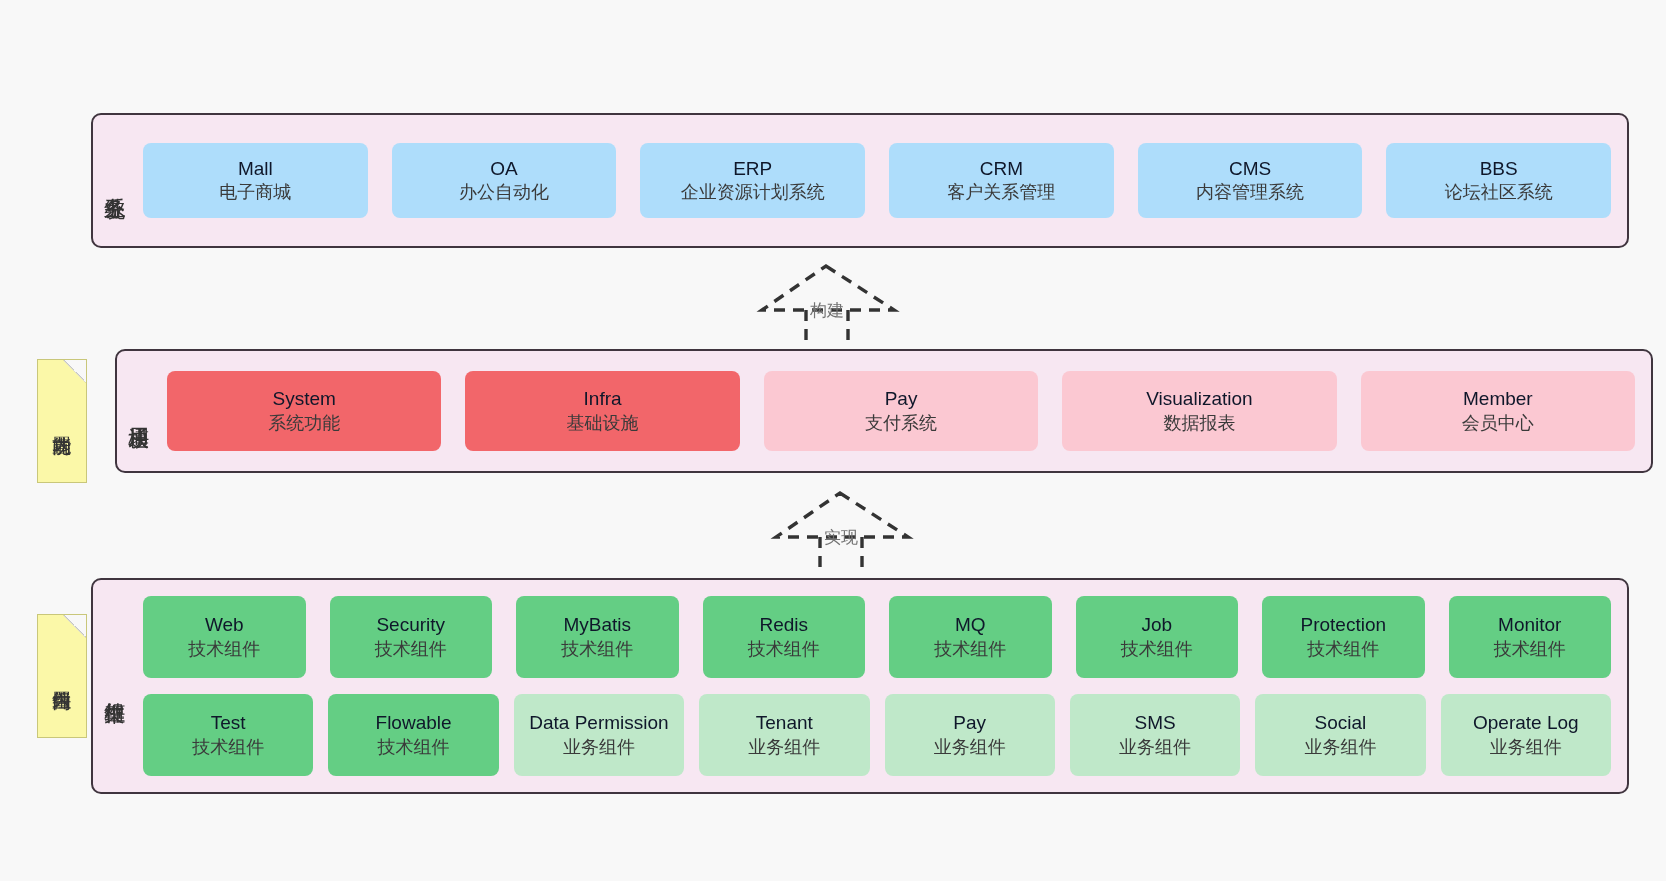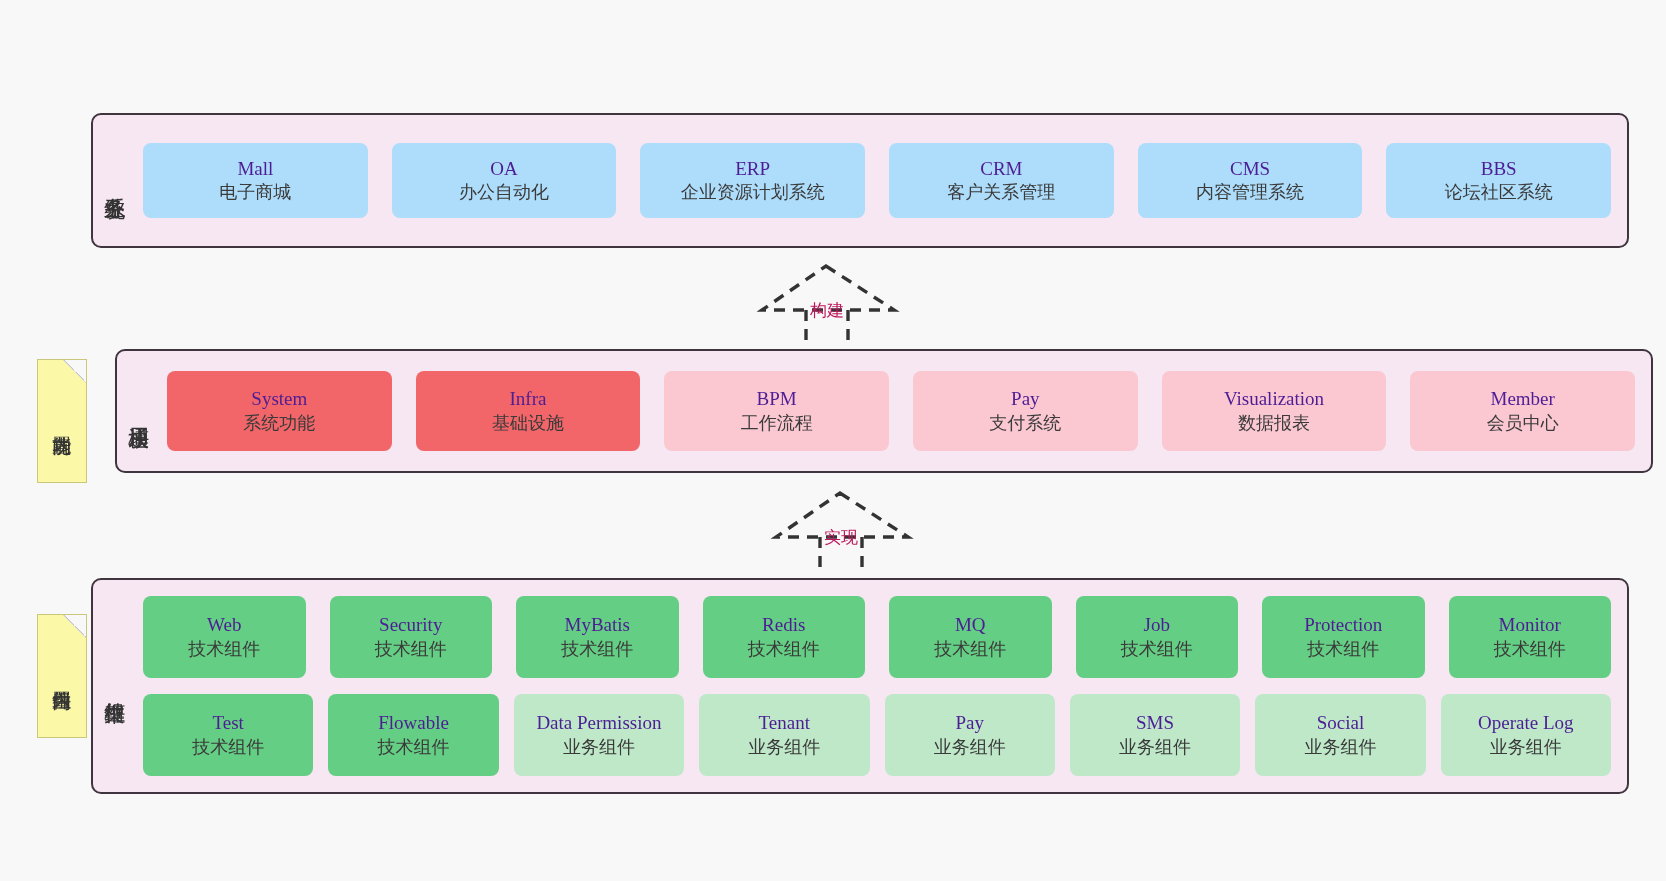--- a/index.html
+++ b/index.html
@@ -73,22 +73,21 @@
     align-items: center;
     justify-content: center;
     text-align: center;
     line-height: 1.28;
     padding: 6px 4px;
     box-sizing: border-box;
     user-select: none;
   }
   .card .c-en {
     font-size: 19px;
-    color: #4c1d95;
-    font-family: Liberation Serif, serif;
+    color: #0f172a;
   }
   .card .c-cn {
     font-size: 18px;
     color: #3a3a3a;
   }
 
   .card.blue        { background: #aeddfb; }
   .card.red         { background: #f2666a; }
   .card.pink        { background: #fbc8d2; }
   .card.green       { background: #64ce84; }
@@ -127,21 +126,21 @@
   }
 
   
   .arrow {
     position: absolute;
   }
   .arrow svg { display: block; overflow: visible; }
   .arrow-label {
     position: absolute;
     font-size: 17px;
-    color: #be185d;
+    color: #737373;
     background: transparent;
     white-space: nowrap;
     user-select: none;
     line-height: 1;
   }
 </style>
 </head>
 <body>
 
 <div class="canvas">
@@ -196,24 +195,20 @@
       <div class="layer-row" style="height:80px;">
         <div class="card red">
           <span class="c-en">System</span>
           <span class="c-cn">系统功能</span>
         </div>
         <div class="card red">
           <span class="c-en">Infra</span>
           <span class="c-cn">基础设施</span>
         </div>
         <div class="card pink">
-          <span class="c-en">BPM</span>
-          <span class="c-cn">工作流程</span>
-        </div>
-        <div class="card pink">
           <span class="c-en">Pay</span>
           <span class="c-cn">支付系统</span>
         </div>
         <div class="card pink">
           <span class="c-en">Visualization</span>
           <span class="c-cn">数据报表</span>
         </div>
         <div class="card pink">
           <span class="c-en">Member</span>
           <span class="c-cn">会员中心</span>

